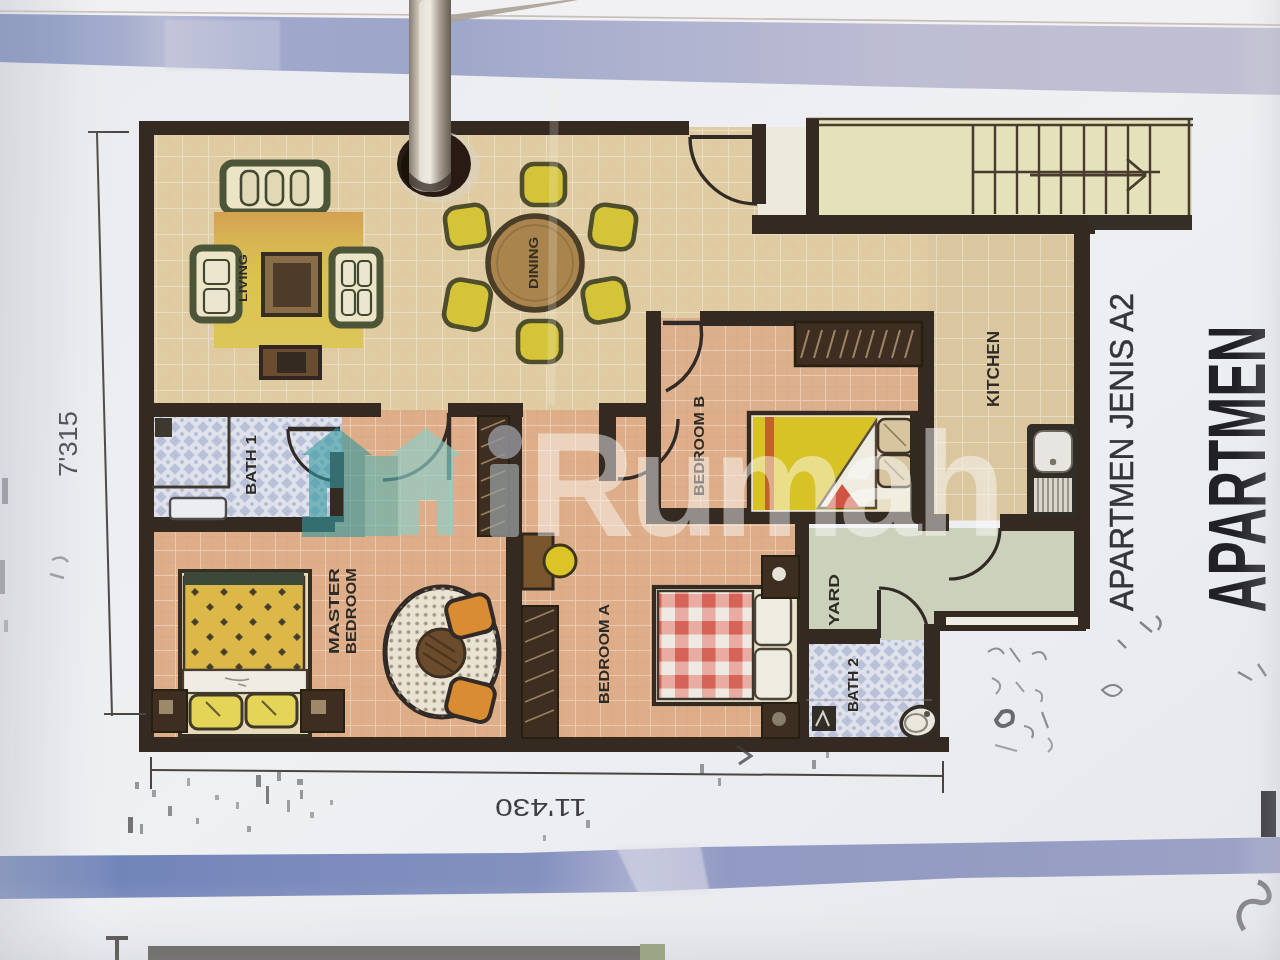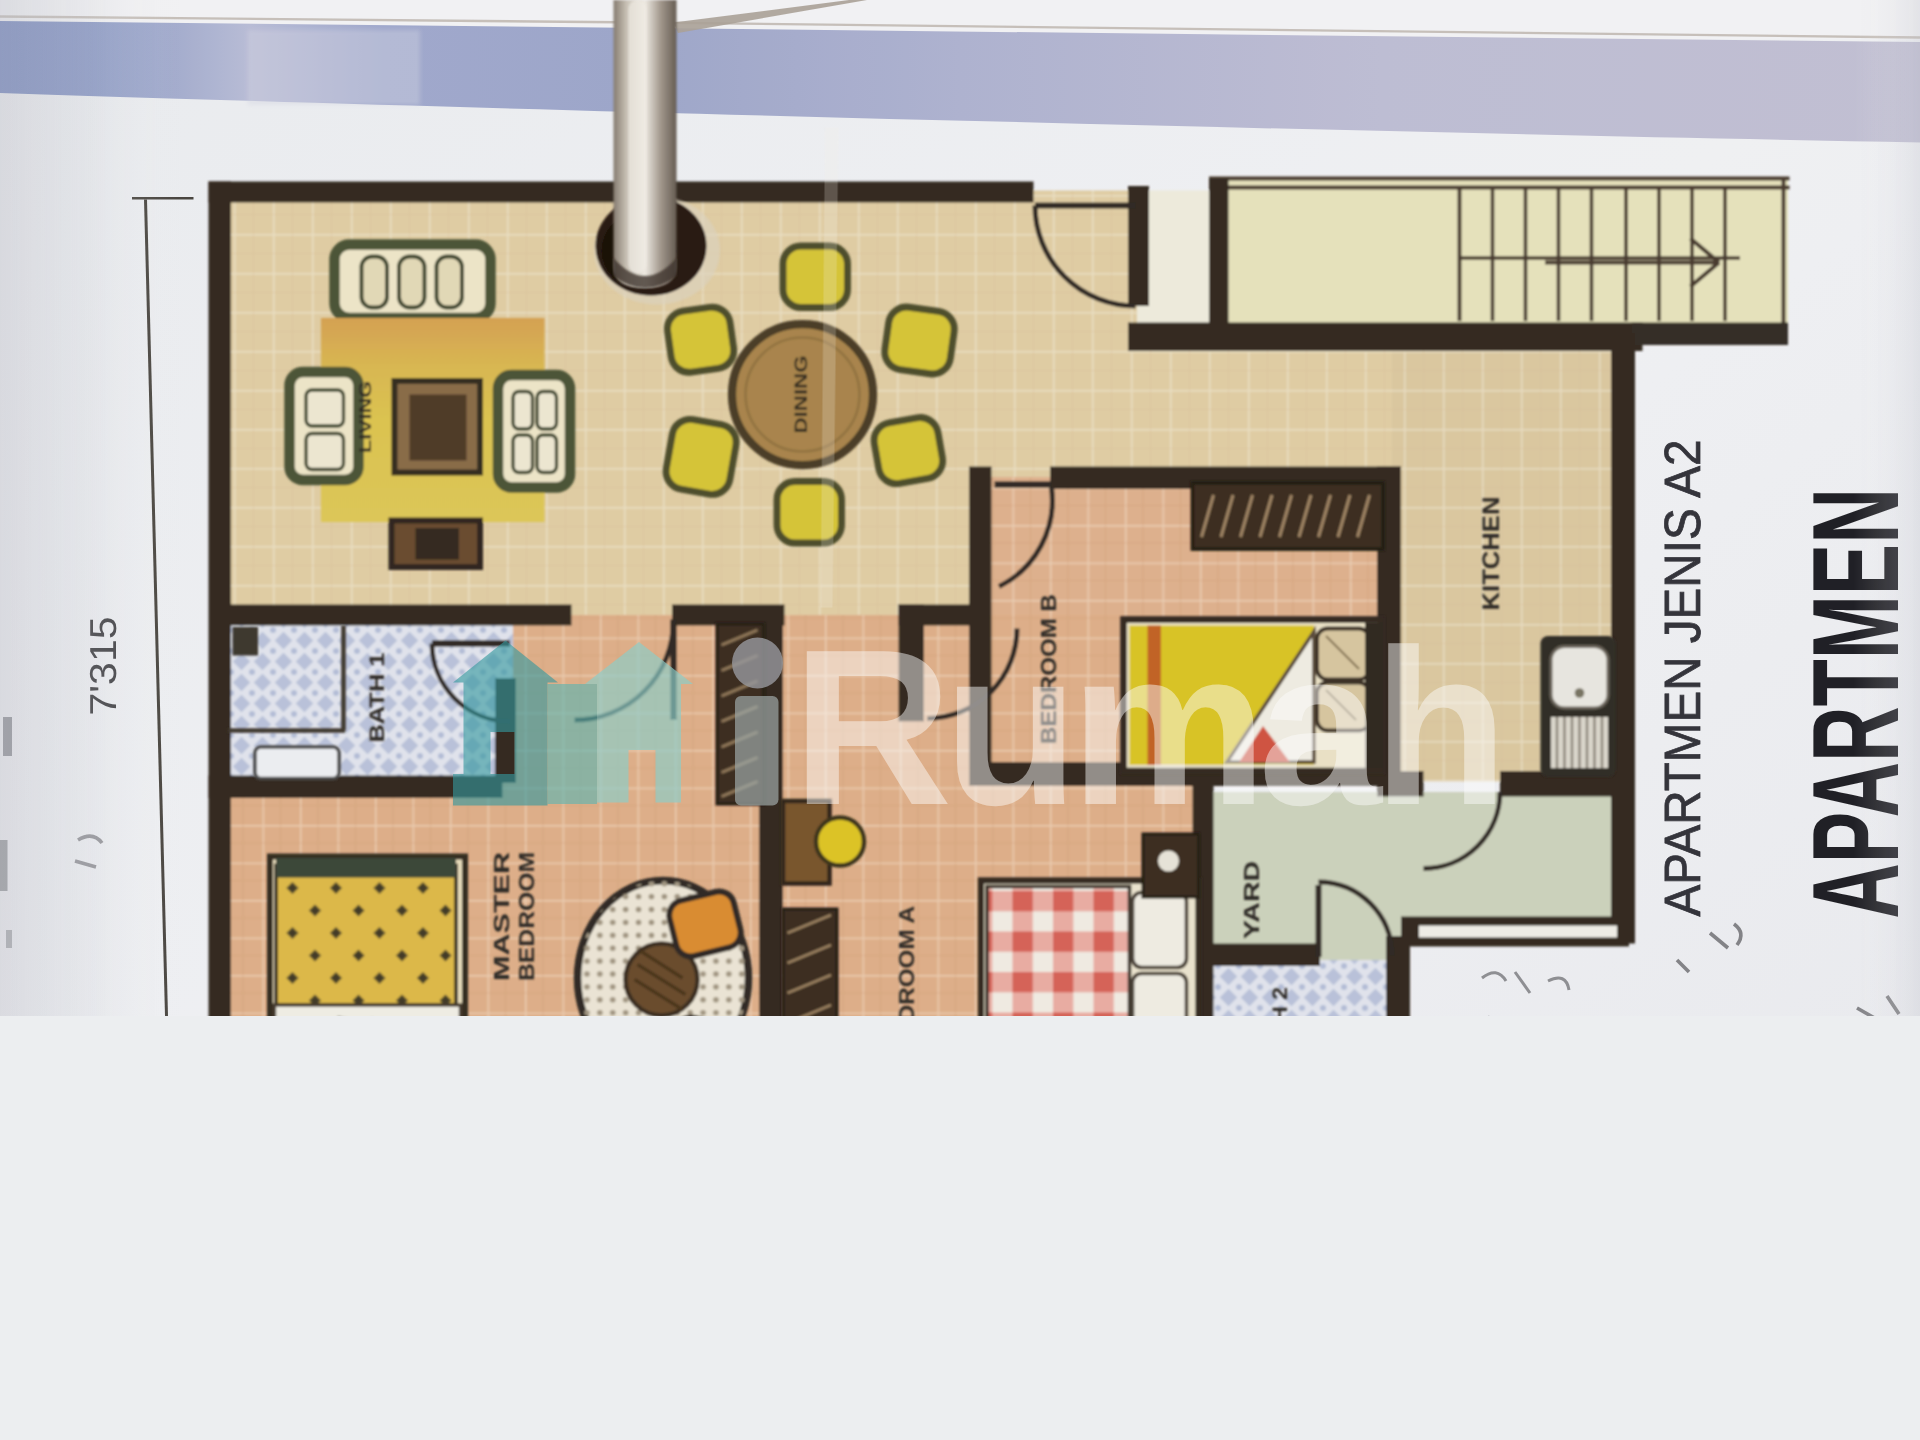--- a/index.html
+++ b/index.html
@@ -1,16 +1,16 @@
 <!DOCTYPE html>
 <html><head>
 <meta charset="utf-8">
 <style>
 html,body{margin:0;padding:0;background:#eceef0;}
-#page{position:relative;width:1280px;height:677px;overflow:hidden;background:#1d4ed8;font-family:"Liberation Sans",sans-serif;}
+#page{position:relative;width:1280px;height:960px;overflow:hidden;background:#1d4ed8;font-family:"Liberation Sans",sans-serif;}
 svg text{font-family:"Liberation Sans",sans-serif;}
 #page>svg{filter:blur(0.45px) saturate(0.93) contrast(0.96) brightness(1.01);}
 </style>
 </head>
 <body>
 <div id="page">
 <svg width="1280" height="960" viewBox="0 0 1280 960" xmlns="http://www.w3.org/2000/svg">
 <defs>
 <linearGradient id="paperg" x1="0" y1="0" x2="1" y2="1">
 <stop offset="0" stop-color="#ebedf0"></stop>

